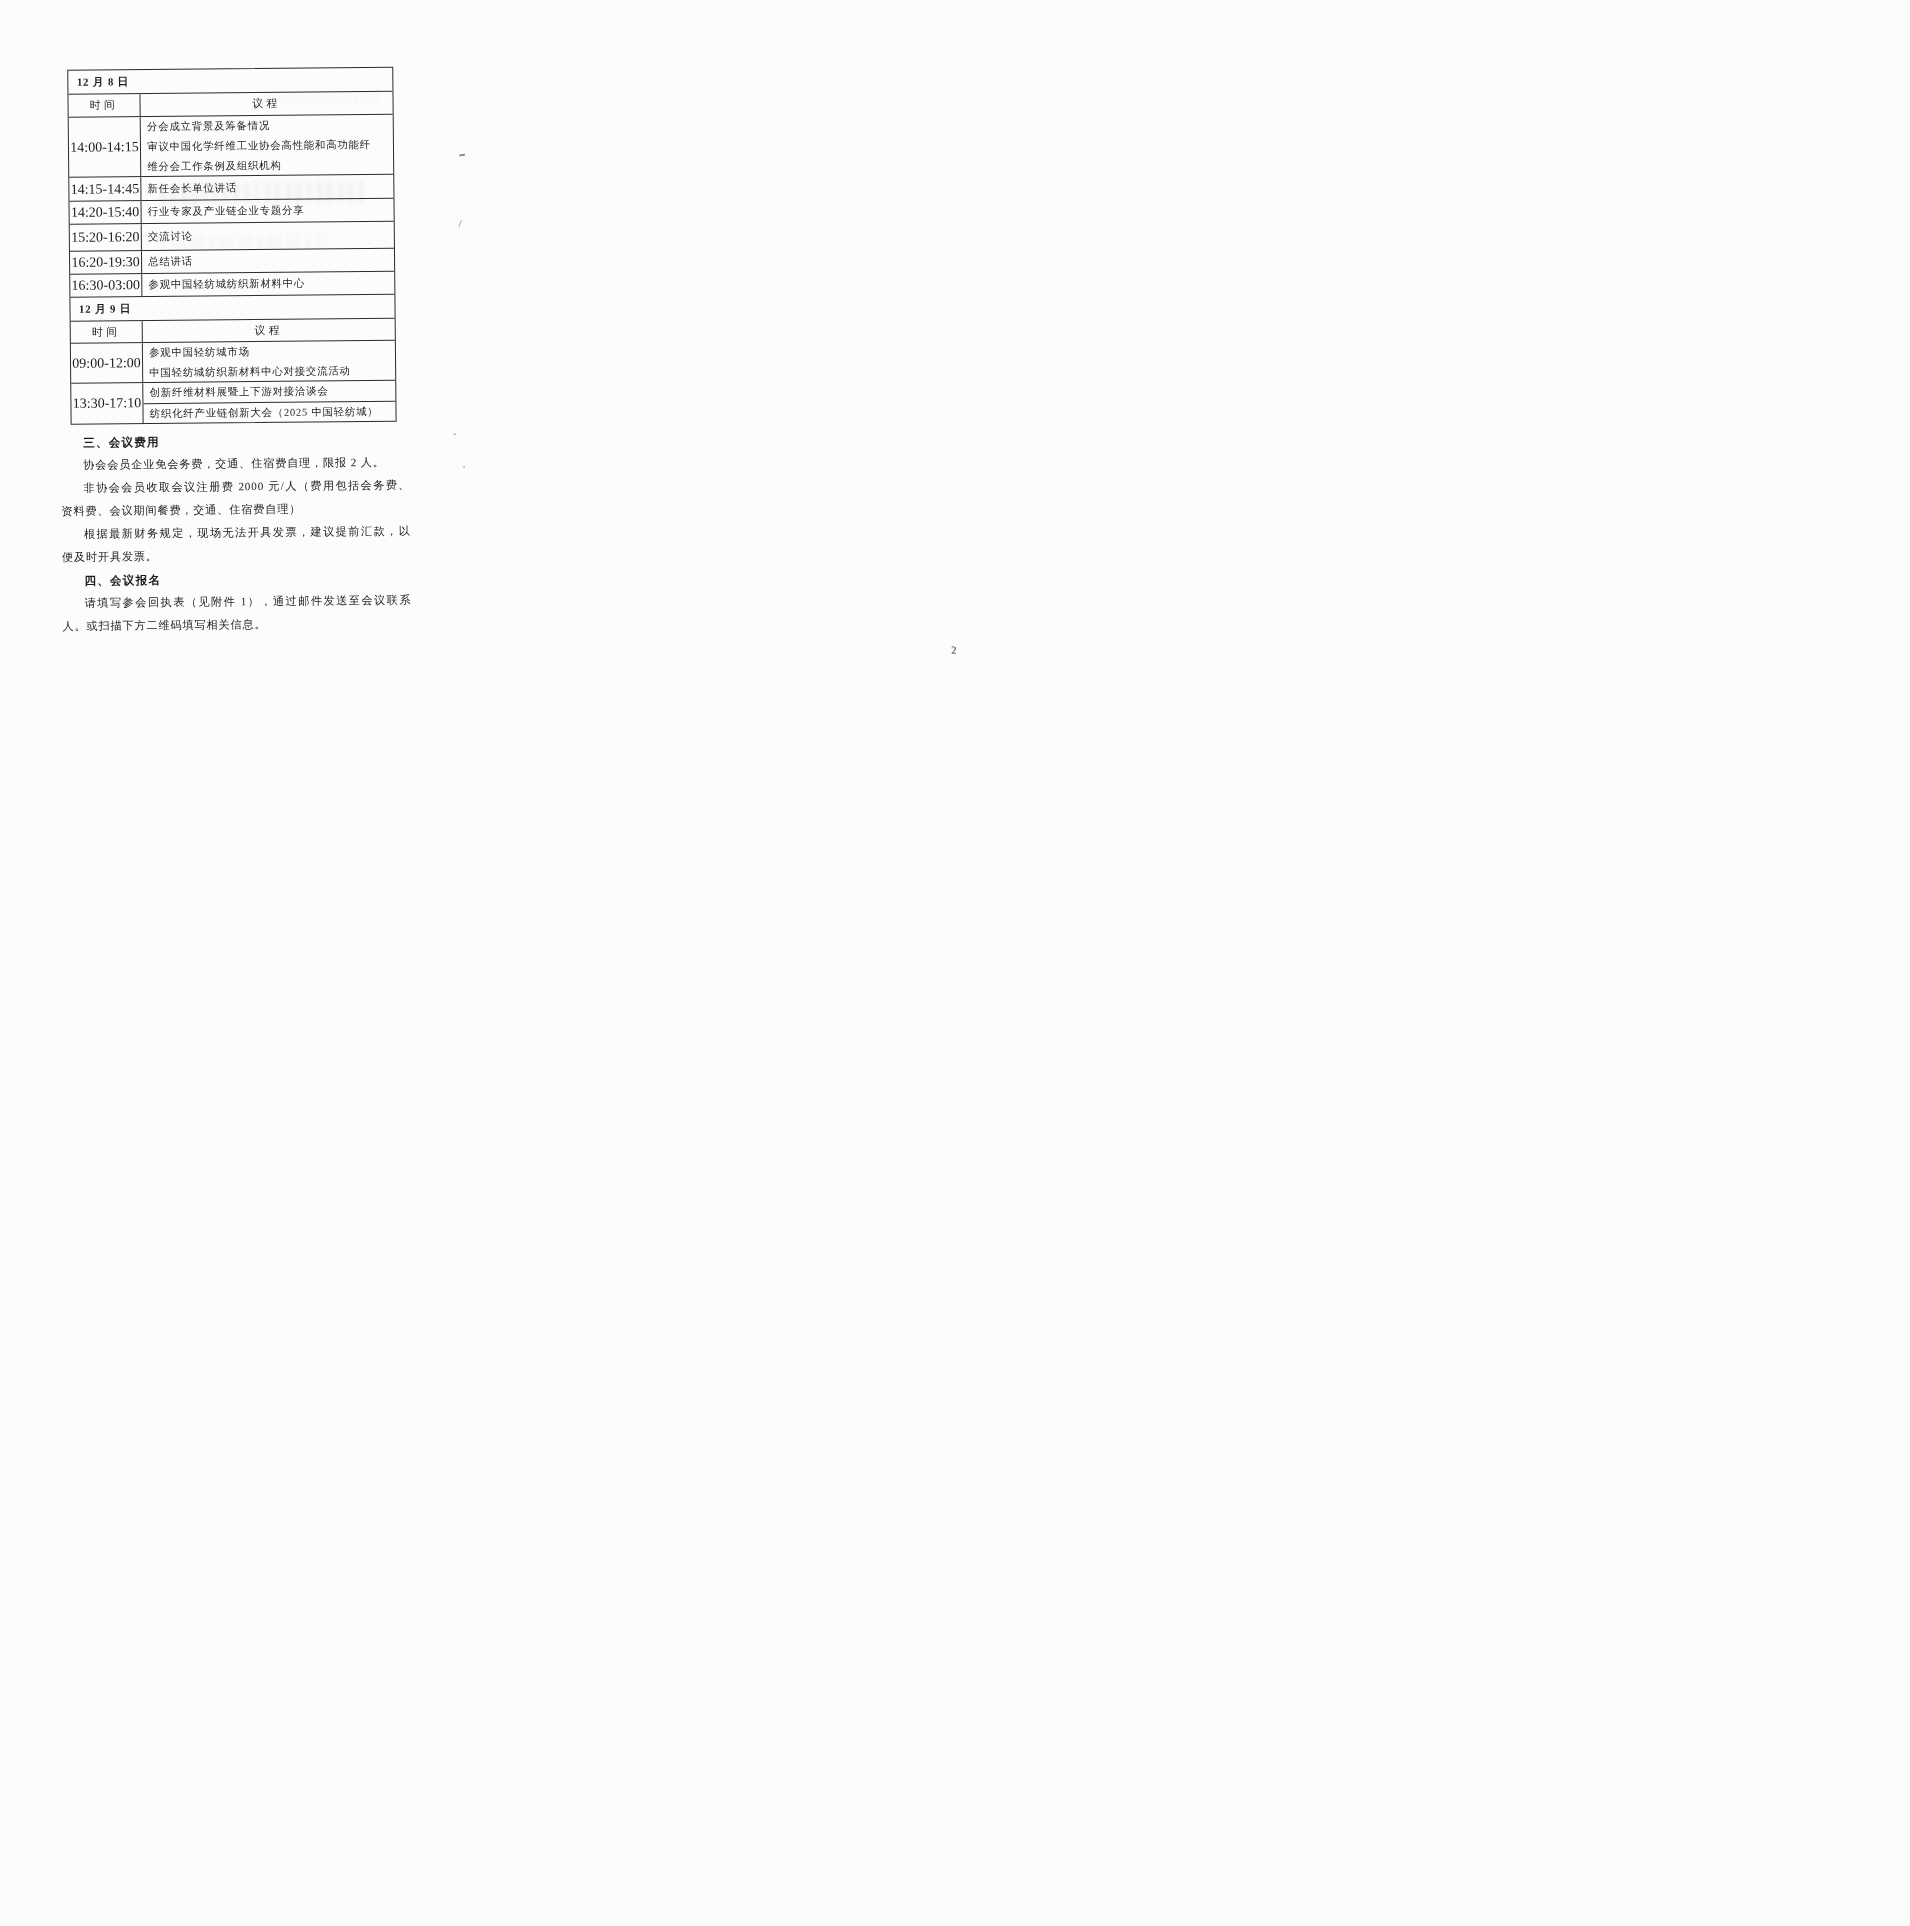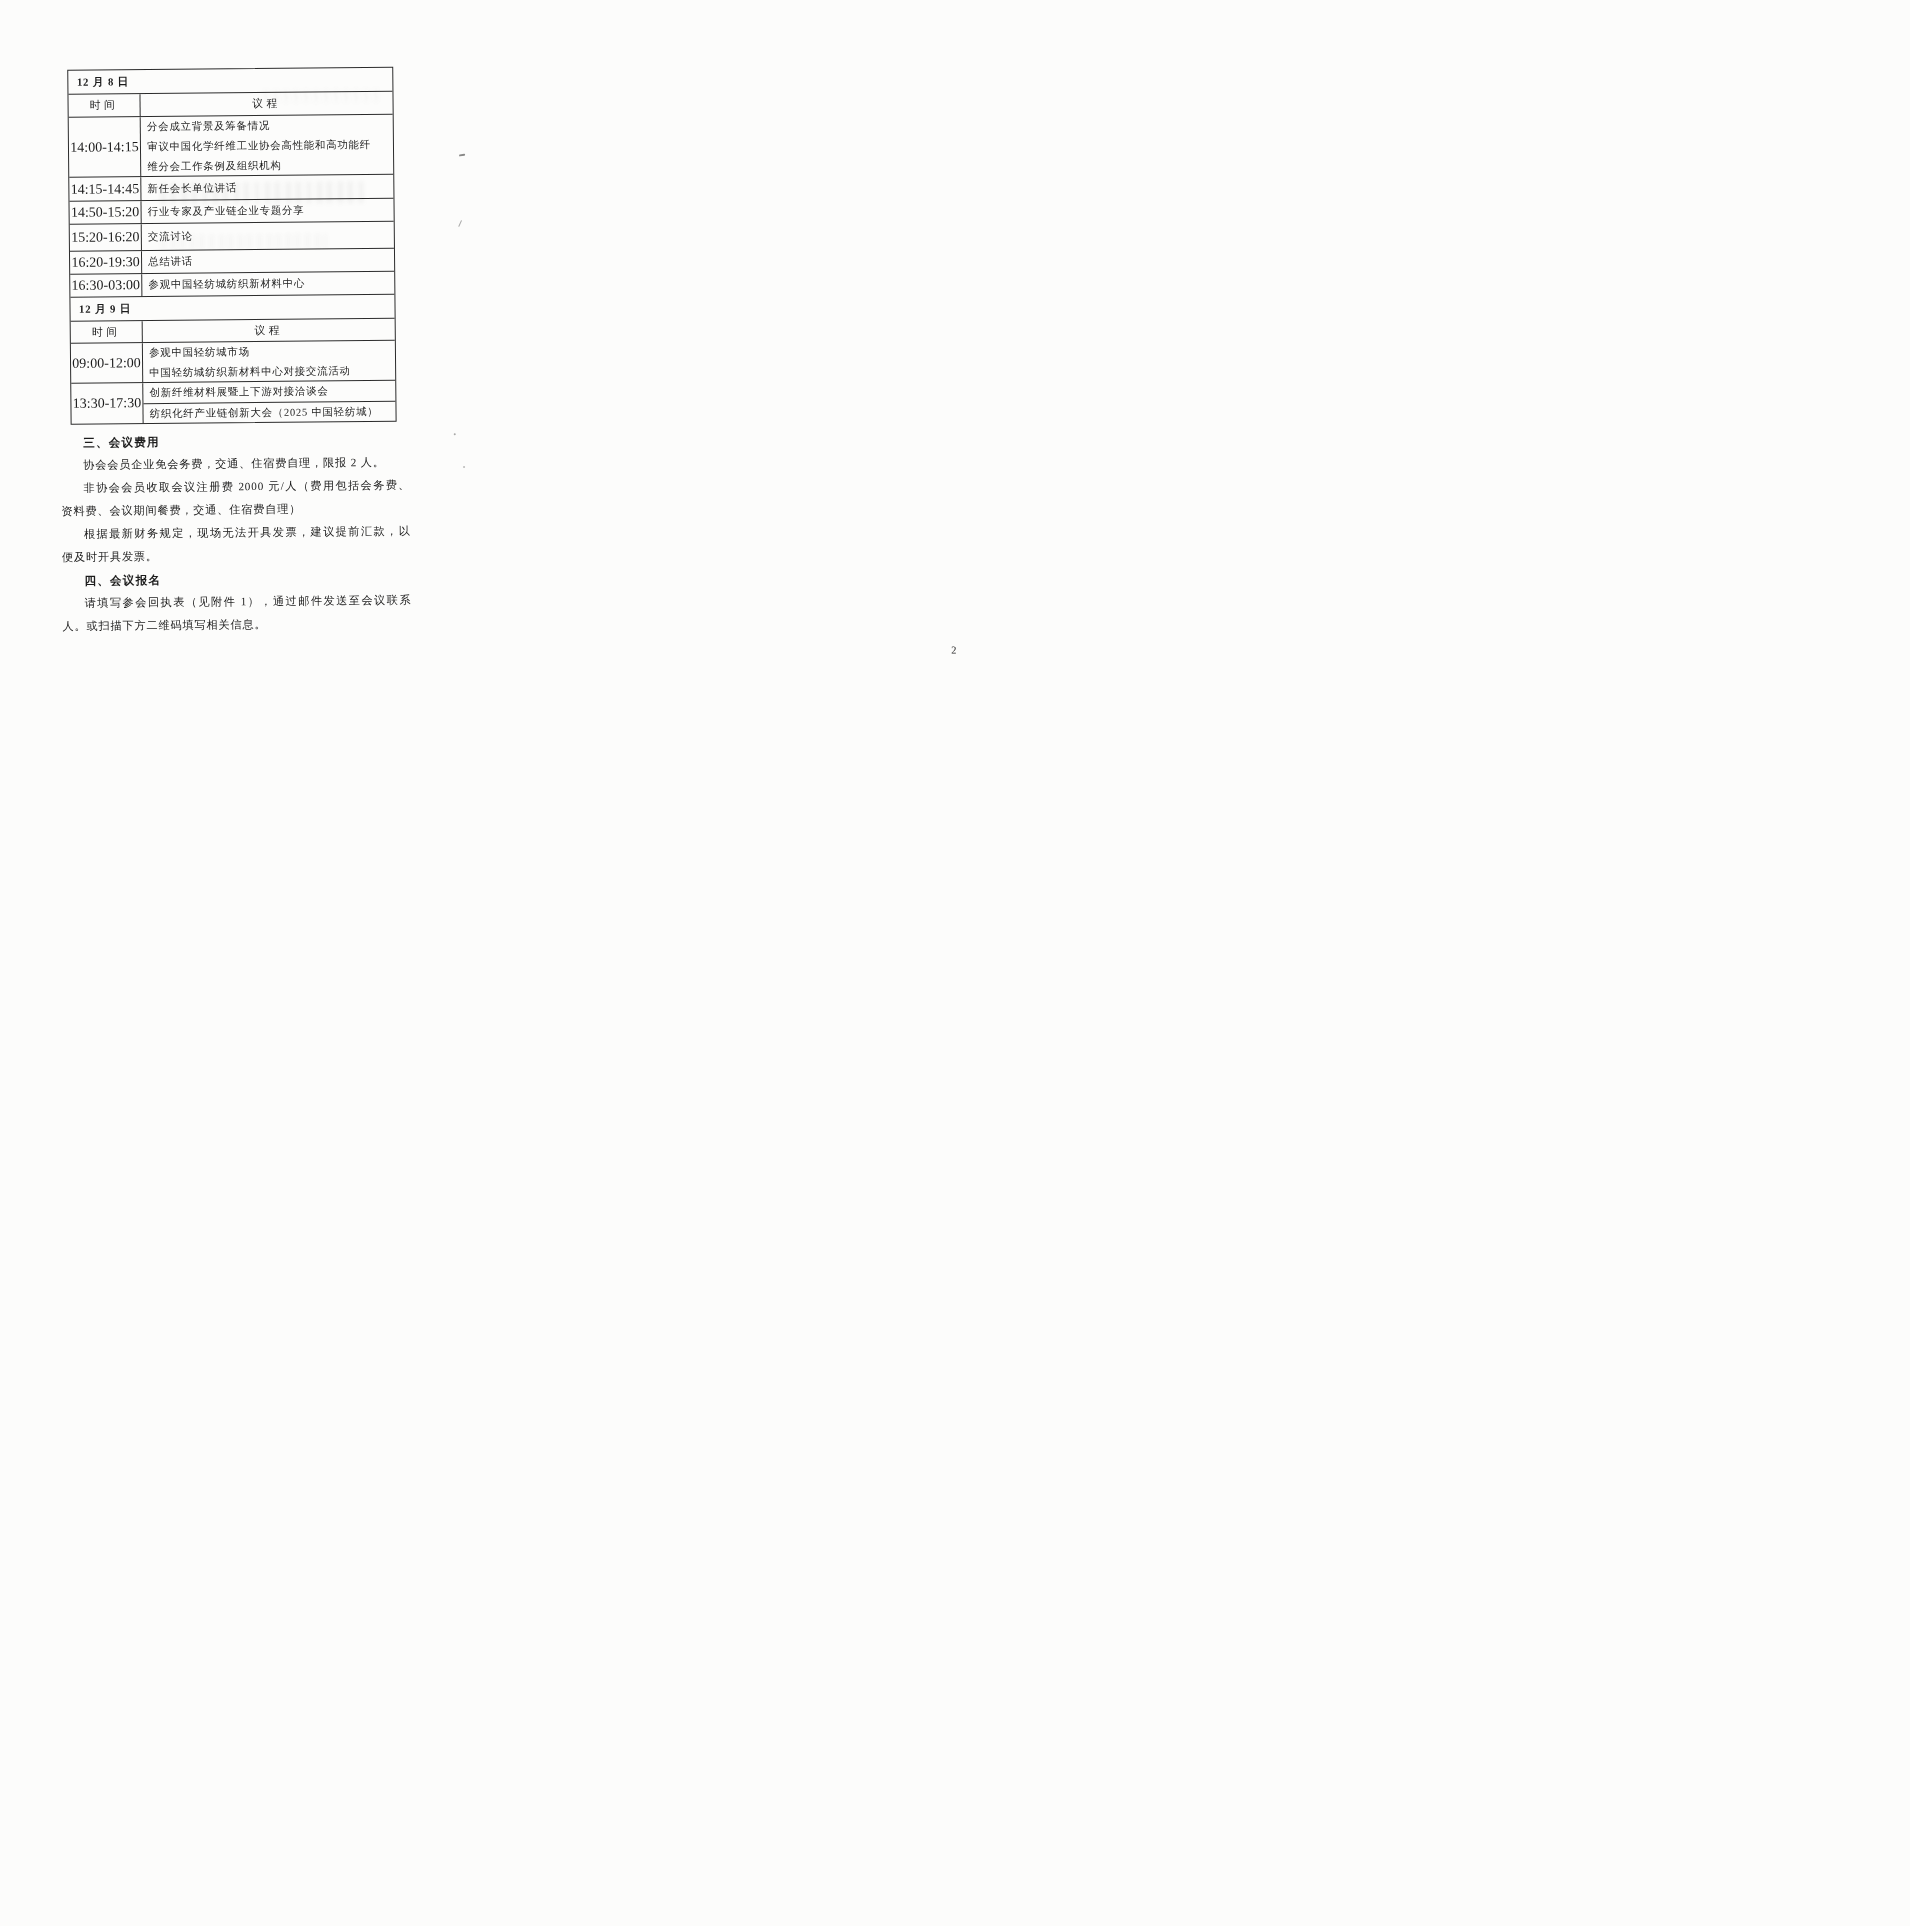--- a/index.html
+++ b/index.html
@@ -146,21 +146,21 @@
     </div>
 
     <div class="t-row h62">
       <div class="time-col">14:15-14:45</div>
       <div class="agenda-col single">
         <div class="a-line">新任会长单位讲话</div>
       </div>
     </div>
 
     <div class="t-row h59">
-      <div class="time-col">14:50-15:20</div>
+      <div class="time-col">14:20-15:40</div>
       <div class="agenda-col single">
         <div class="a-line">行业专家及产业链企业专题分享</div>
       </div>
     </div>
 
     <div class="t-row h71">
       <div class="time-col">15:20-16:20</div>
       <div class="agenda-col single">
         <div class="a-line">交流讨论</div>
       </div>
@@ -191,21 +191,21 @@
 
     <div class="t-row h105">
       <div class="time-col">09:00-12:00</div>
       <div class="agenda-col">
         <div class="a-line">参观中国轻纺城市场</div>
         <div class="a-line">中国轻纺城纺织新材料中心对接交流活动</div>
       </div>
     </div>
 
     <div class="t-row h107">
-      <div class="time-col">13:30-17:30</div>
+      <div class="time-col">13:30-17:10</div>
       <div class="split-col">
         <div class="sub-row">创新纤维材料展暨上下游对接洽谈会</div>
         <div class="sub-row">纺织化纤产业链创新大会（2025 中国轻纺城）</div>
       </div>
     </div>
 
   </div>
 
   <div class="body-text">
     <div class="line indent sec-heading">三、会议费用</div>

